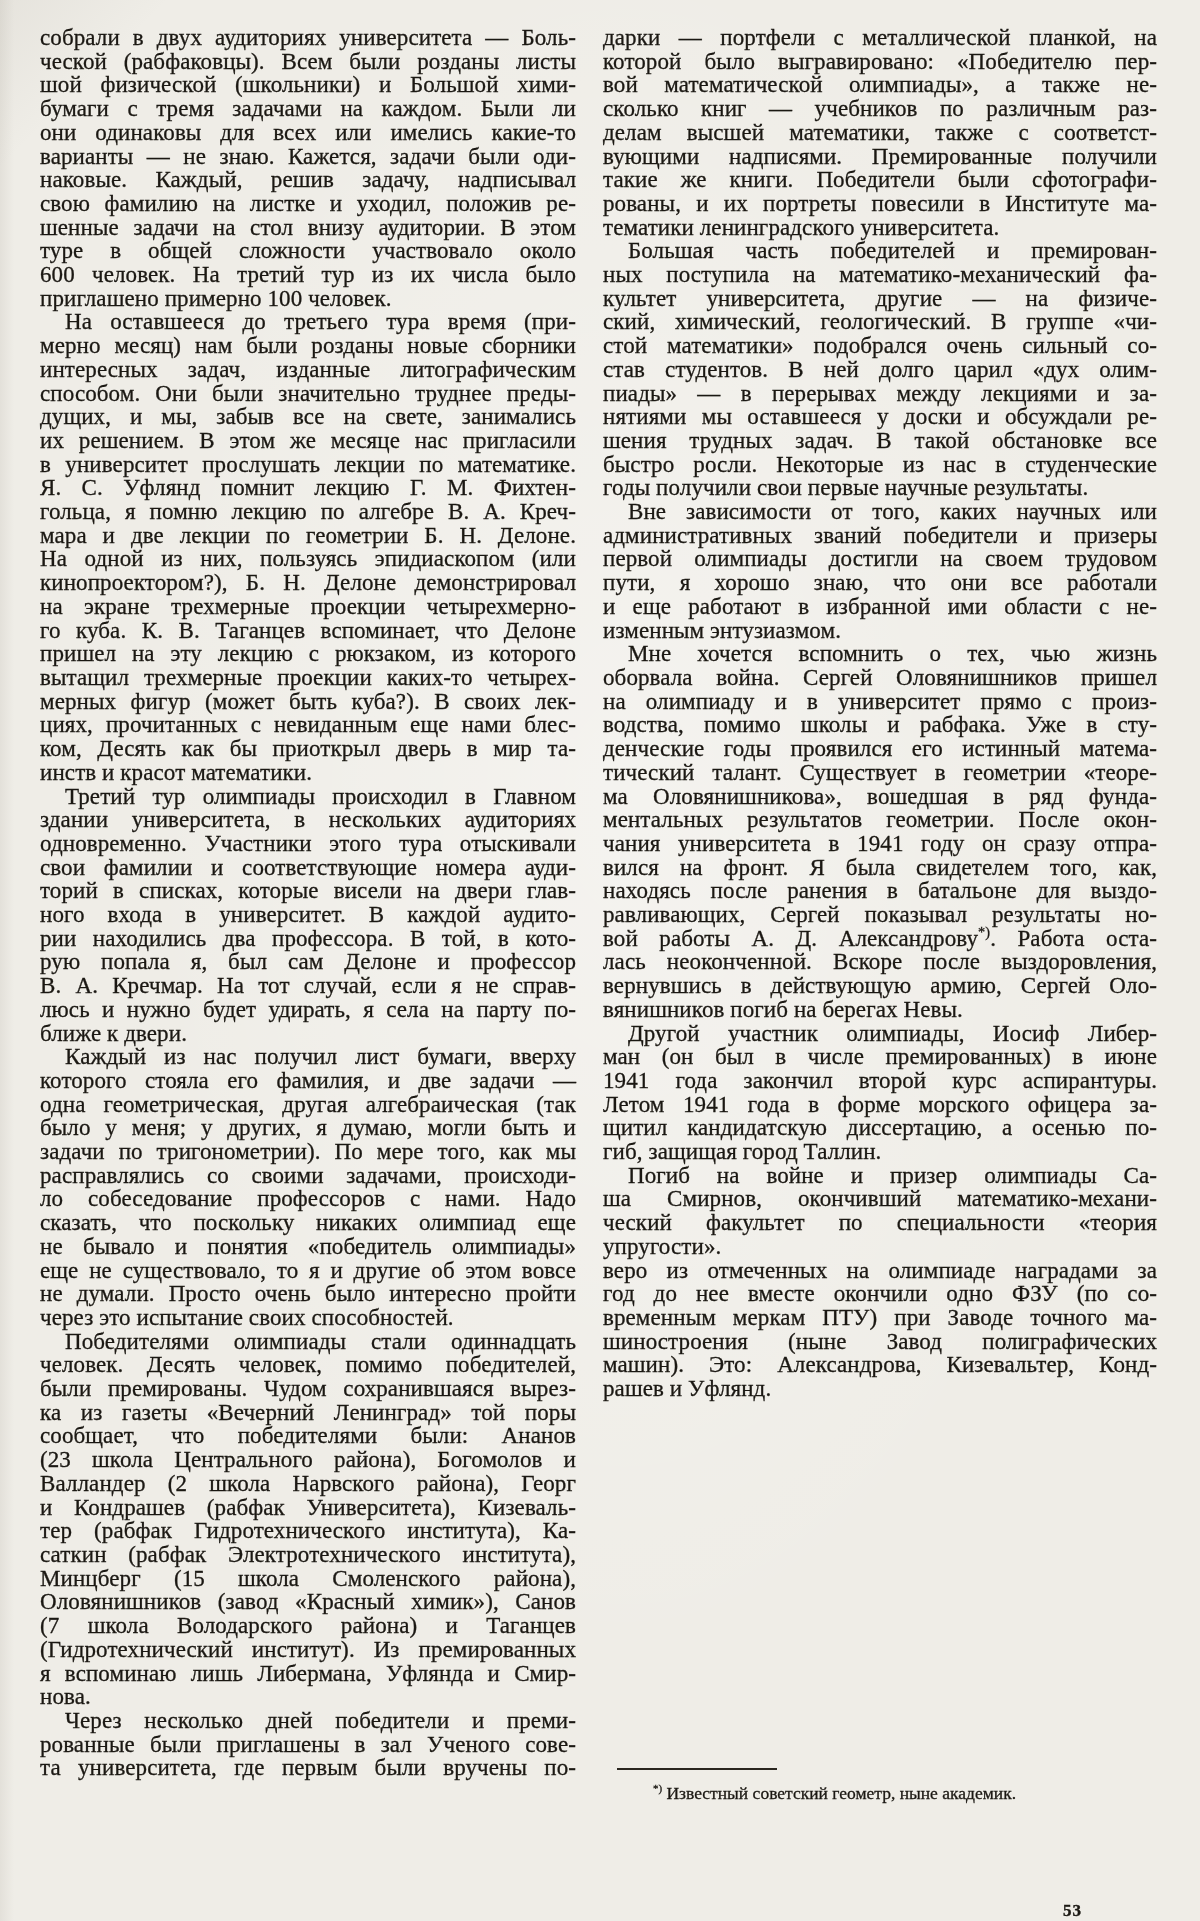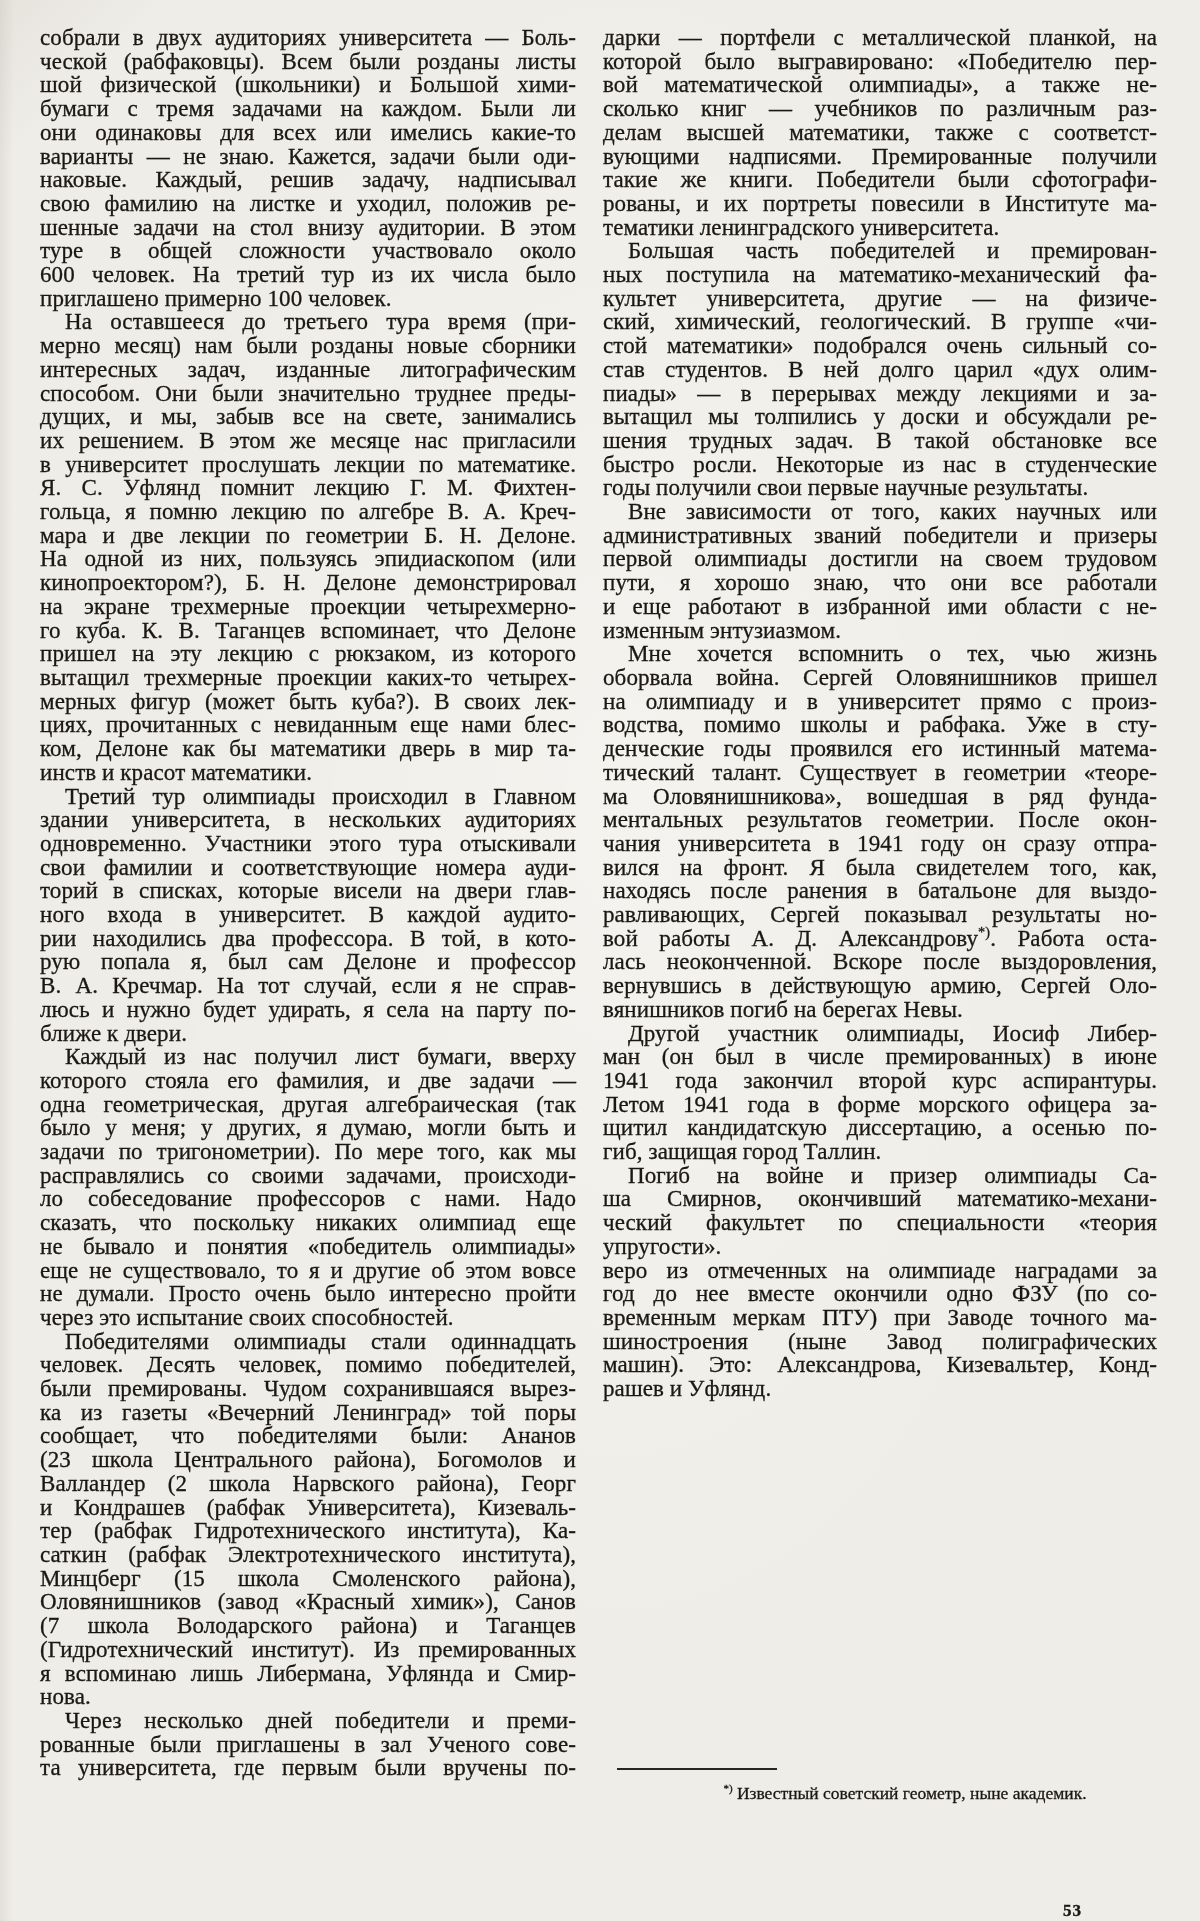--- a/index.html
+++ b/index.html
@@ -55,21 +55,21 @@
     line-height: 22px;
     -webkit-text-stroke: 0.3px currentColor;
   }
   .footnote-rule {
     width: 160px;
     height: 2px;
     background: #2a261f;
     margin-left: 14px;
     margin-bottom: 12px;
   }
-  .footnote-text { padding-left: 50px; text-align: center; }
+  .footnote-text { padding-left: 50px; }
   .page-number {
     position: absolute;
     left: 1063px;
     top: 1901px;
     font-size: 17px;
     font-weight: bold;
     letter-spacing: 1px;
     -webkit-text-stroke: 0.4px currentColor;
   }
 </style>
@@ -102,21 +102,21 @@
       <div class="line">гольца, я помню лекцию по алгебре В. А. Креч-</div>
       <div class="line">мара и две лекции по геометрии Б. Н. Делоне.</div>
       <div class="line">На одной из них, пользуясь эпидиаскопом (или</div>
       <div class="line">кинопроектором?), Б. Н. Делоне демонстрировал</div>
       <div class="line">на экране трехмерные проекции четырехмерно-</div>
       <div class="line">го куба. К. В. Таганцев вспоминает, что Делоне</div>
       <div class="line">пришел на эту лекцию с рюкзаком, из которого</div>
       <div class="line">вытащил трехмерные проекции каких-то четырех-</div>
       <div class="line">мерных фигур (может быть куба?). В своих лек-</div>
       <div class="line">циях, прочитанных с невиданным еще нами блес-</div>
-      <div class="line">ком, Делоне как бы математики дверь в мир та-</div>
+      <div class="line">ком, Десять как бы приоткрыл дверь в мир та-</div>
       <div class="line para-end">инств и красот математики.</div>
       <div class="line indent">Третий тур олимпиады происходил в Главном</div>
       <div class="line">здании университета, в нескольких аудиториях</div>
       <div class="line">одновременно. Участники этого тура отыскивали</div>
       <div class="line">свои фамилии и соответствующие номера ауди-</div>
       <div class="line">торий в списках, которые висели на двери глав-</div>
       <div class="line">ного входа в университет. В каждой аудито-</div>
       <div class="line">рии находились два профессора. В той, в кото-</div>
       <div class="line">рую попала я, был сам Делоне и профессор</div>
       <div class="line">В. А. Кречмар. На тот случай, если я не справ-</div>
@@ -165,21 +165,21 @@
       <div class="line">такие же книги. Победители были сфотографи-</div>
       <div class="line">рованы, и их портреты повесили в Институте ма-</div>
       <div class="line para-end">тематики ленинградского университета.</div>
       <div class="line indent">Большая часть победителей и премирован-</div>
       <div class="line">ных поступила на математико-механический фа-</div>
       <div class="line">культет университета, другие — на физиче-</div>
       <div class="line">ский, химический, геологический. В группе «чи-</div>
       <div class="line">стой математики» подобрался очень сильный со-</div>
       <div class="line">став студентов. В ней долго царил «дух олим-</div>
       <div class="line">пиады» — в перерывах между лекциями и за-</div>
-      <div class="line">вытащил мы толпились у доски и обсуждали ре-</div>
+      <div class="line">нятиями мы оставшееся у доски и обсуждали ре-</div>
       <div class="line">шения трудных задач. В такой обстановке все</div>
       <div class="line">быстро росли. Некоторые из нас в студенческие</div>
       <div class="line para-end">годы получили свои первые научные результаты.</div>
       <div class="line indent">Вне зависимости от того, каких научных или</div>
       <div class="line">административных званий победители и призеры</div>
       <div class="line">первой олимпиады достигли на своем трудовом</div>
       <div class="line">пути, я хорошо знаю, что они все работали</div>
       <div class="line">и еще работают в избранной ими области с не-</div>
       <div class="line para-end">изменным энтузиазмом.</div>
       <div class="line indent">Мне хочется вспомнить о тех, чью жизнь</div>

